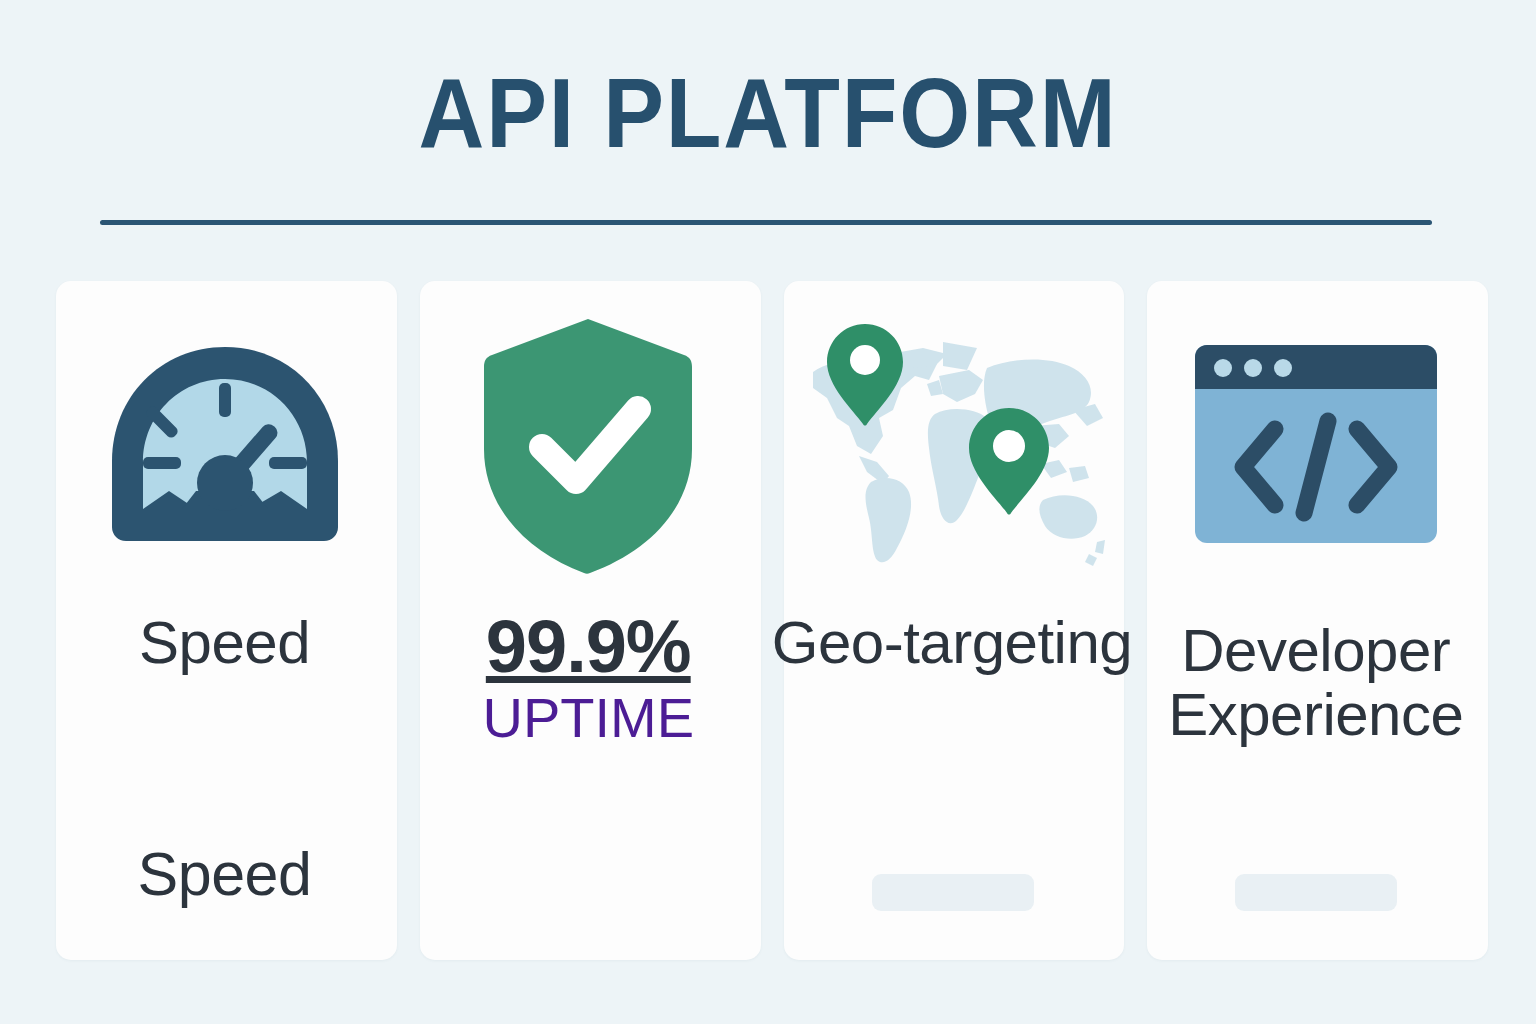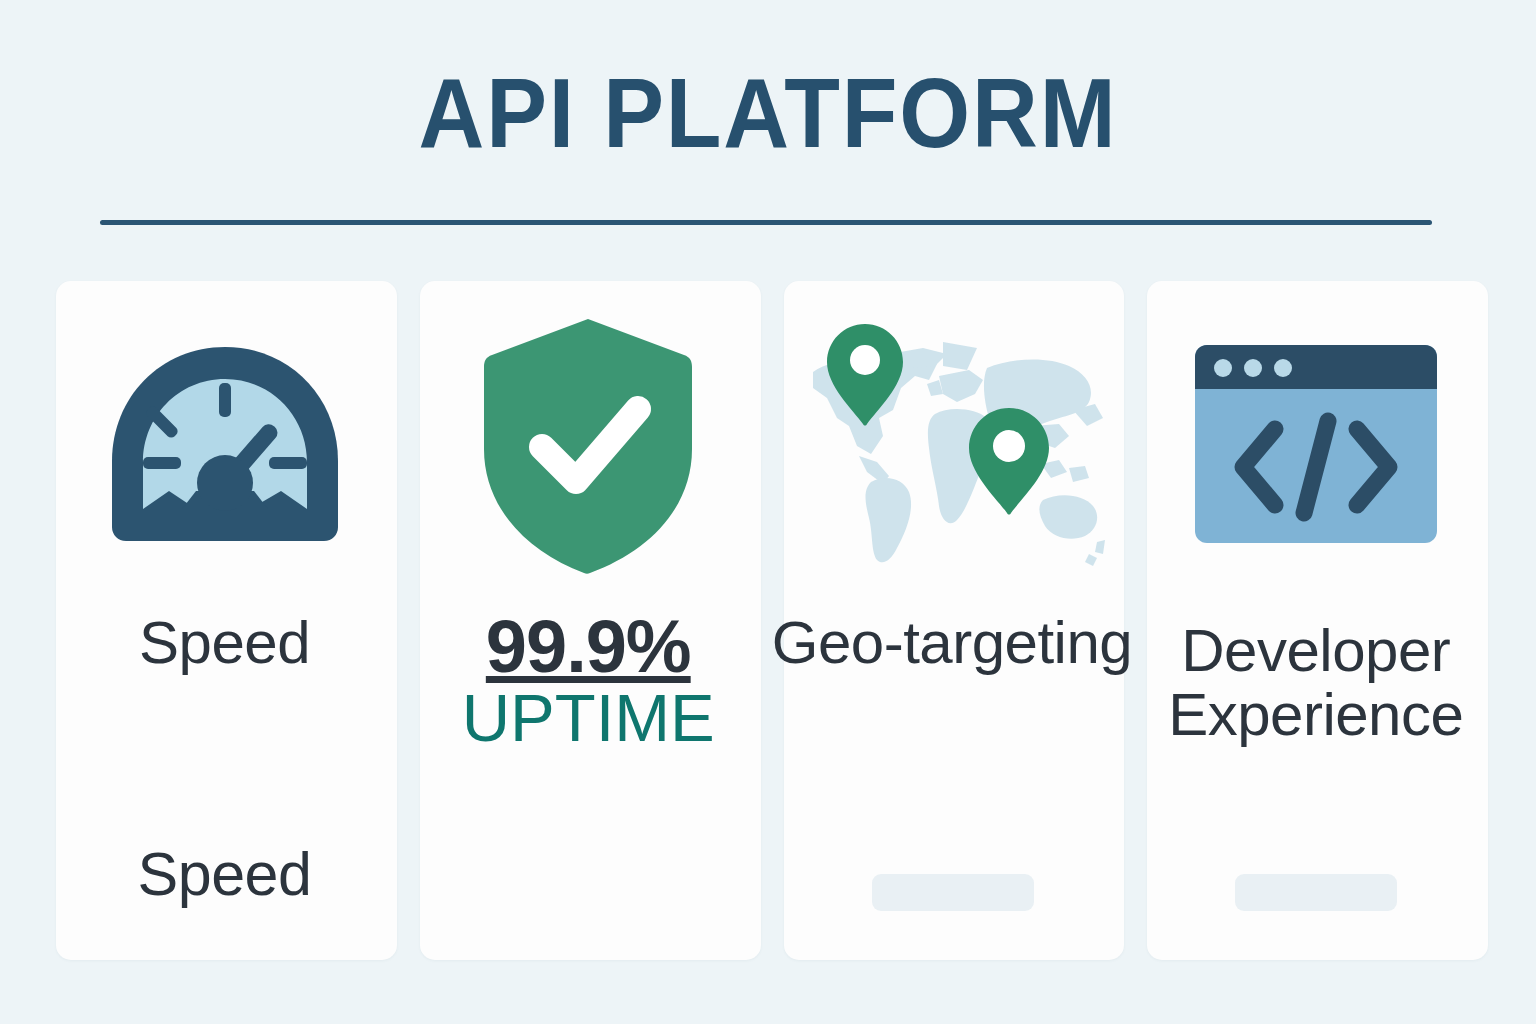--- a/index.html
+++ b/index.html
@@ -102,22 +102,22 @@
     font-weight: bold;
     letter-spacing: -1px;
     text-decoration: underline;
   }
   .stat-label {
     position: absolute;
     left: 0;
     top: 406px;
     width: 337px;
     text-align: center;
-    color: #0f766e;
-    font-size: 67px;
+    color: #4c1d95;
+    font-size: 56px;
     line-height: 62px;
     font-weight: 400;
     letter-spacing: 0px;
   }
   .card-footer-text {
     position: absolute;
     left: 0;
     top: 560px;
     width: 337px;
     text-align: center;

